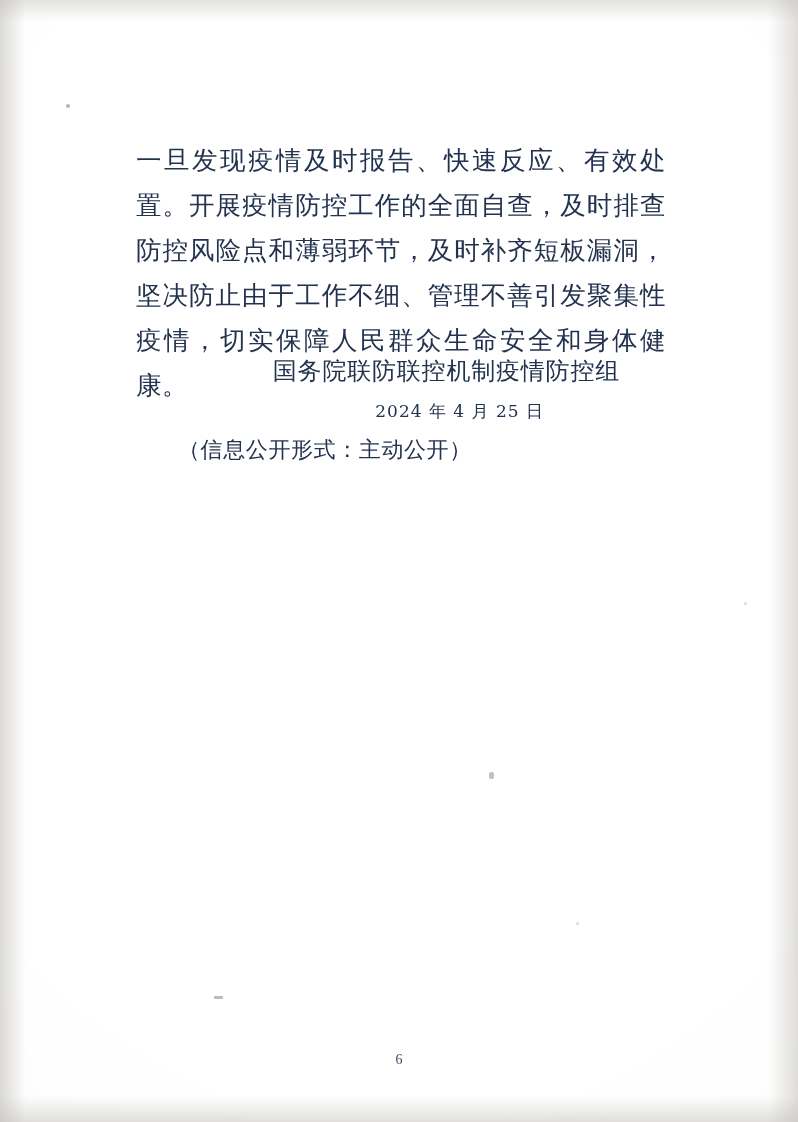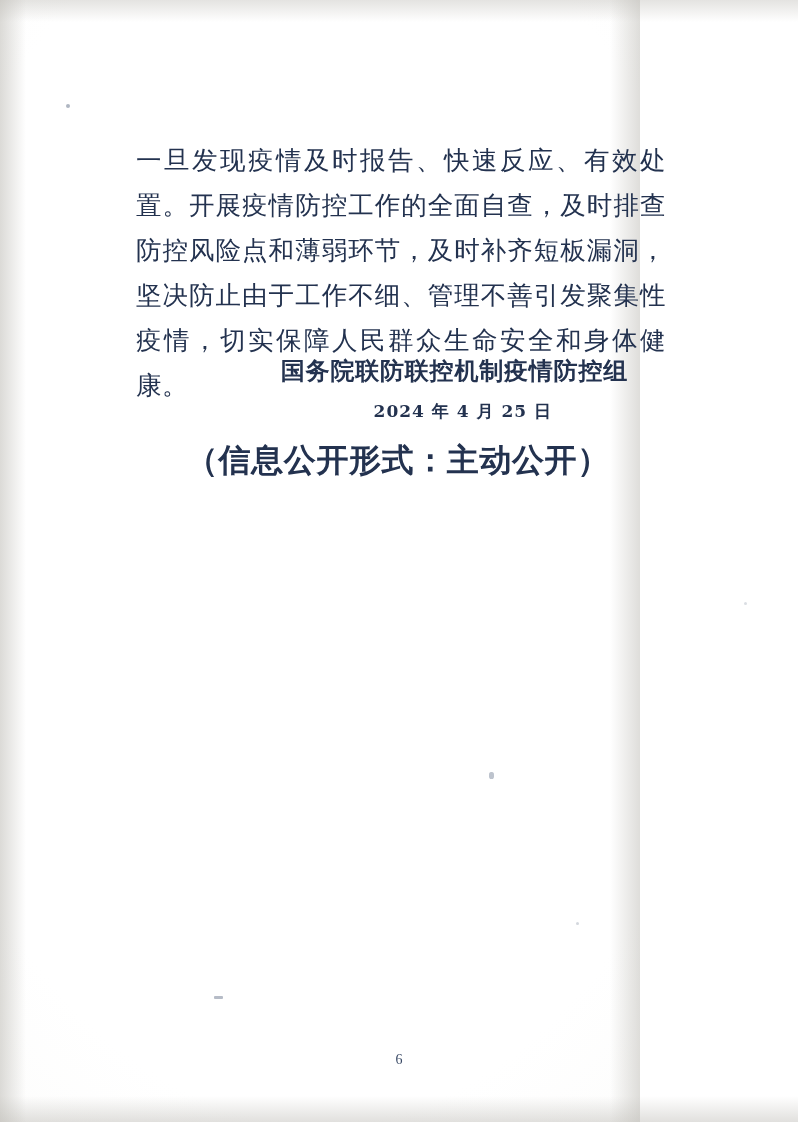--- a/index.html
+++ b/index.html
@@ -10,21 +10,21 @@
     width: 798px;
     height: 1122px;
     background: #ffffff;
     font-family: "Liberation Serif", "DejaVu Serif", serif;
     overflow: hidden;
   }
 
   
   .page {
     position: relative;
-    width: 640px;
+    width: 798px;
     height: 1122px;
     background:
       radial-gradient(ellipse 120% 100% at 50% 45%, #ffffff 55%, #fbfbfa 78%, #f4f4f2 100%);
     box-sizing: border-box;
   }
 
   
   .edge-left, .edge-right, .edge-top, .edge-bottom {
     position: absolute;
     pointer-events: none;
@@ -57,46 +57,45 @@
     color: #23324f;
     text-align: justify;
     text-justify: inter-character;
     letter-spacing: 0.6px;
     font-family: "DejaVu Serif", "Liberation Serif", serif;
     font-weight: 500;
   }
 
   .signature-block {
     position: absolute;
-    left: 144px;
+    left: 136px;
     top: 352px;
     width: 530px;
     color: #23324f;
     font-family: "DejaVu Serif", "Liberation Serif", serif;
-    font-weight: 700;
+    font-weight: 400;
   }
   .sig-org {
     text-align: right;
     padding-right: 46px;
     font-size: 24px;
     line-height: 38px;
     letter-spacing: 0.8px;
   }
   .sig-date {
     text-align: right;
     padding-right: 122px;
     font-size: 17px;
     line-height: 42px;
     letter-spacing: 1px;
   }
   .sig-note {
-    margin-top: 10px;
     text-align: left;
     padding-left: 42px;
-    font-size: 32px;
+    font-size: 22px;
     line-height: 36px;
     letter-spacing: 0.6px;
   }
 
   .page-number {
     position: absolute;
     left: 0;
     top: 1052px;
     width: 798px;
     text-align: center;

